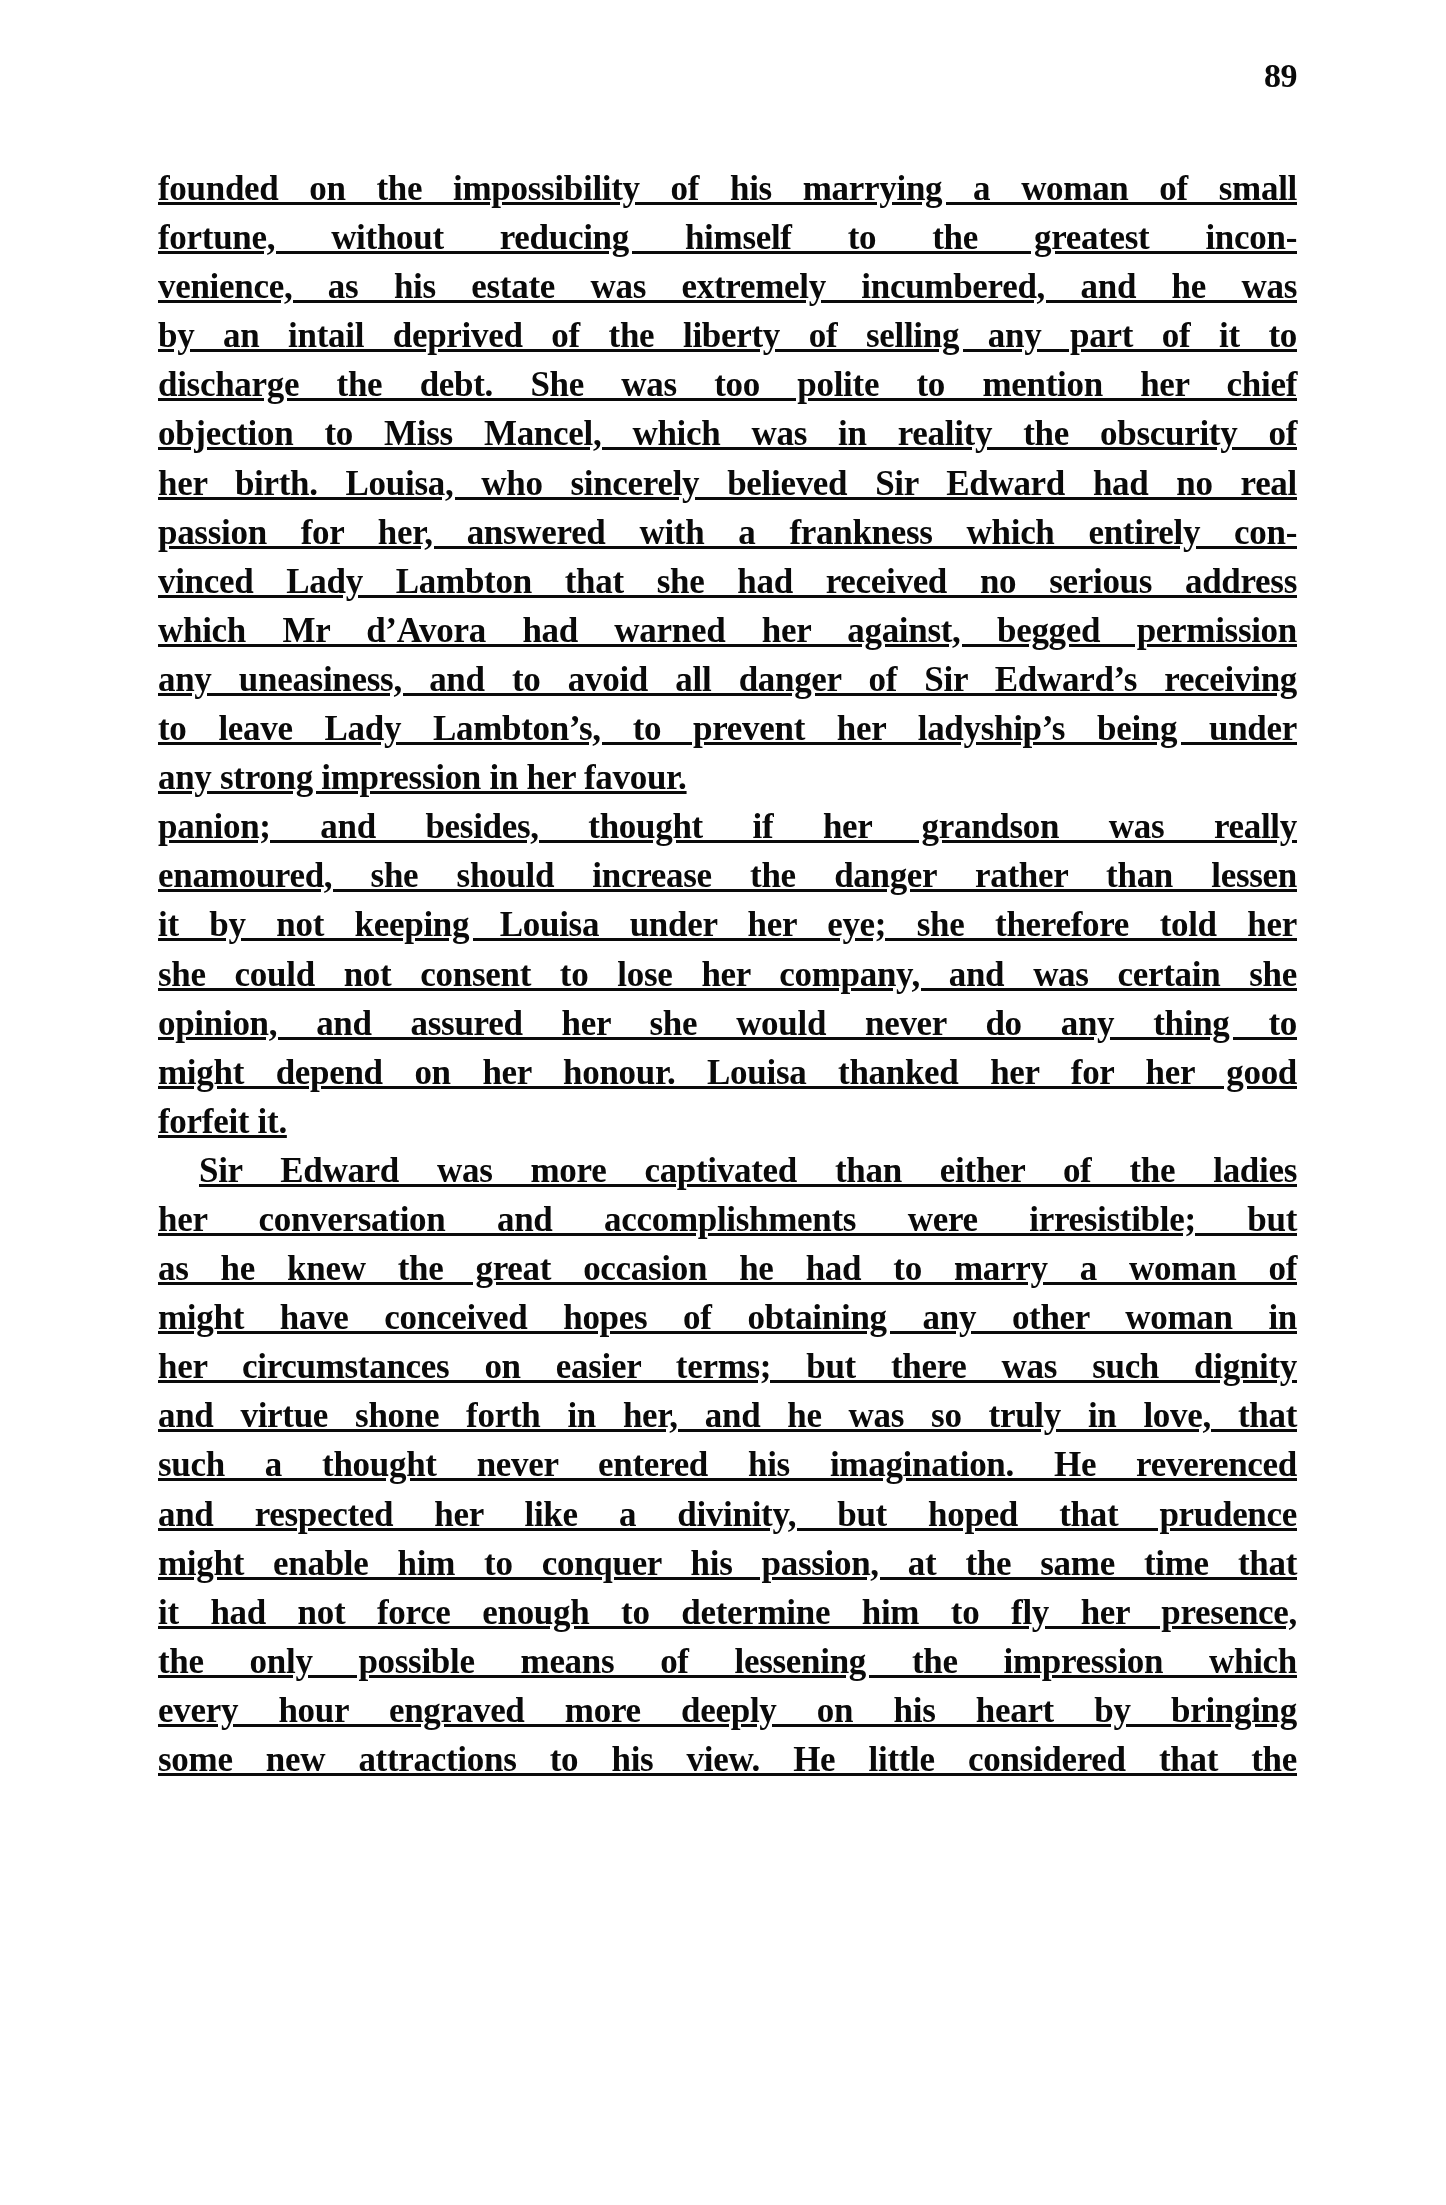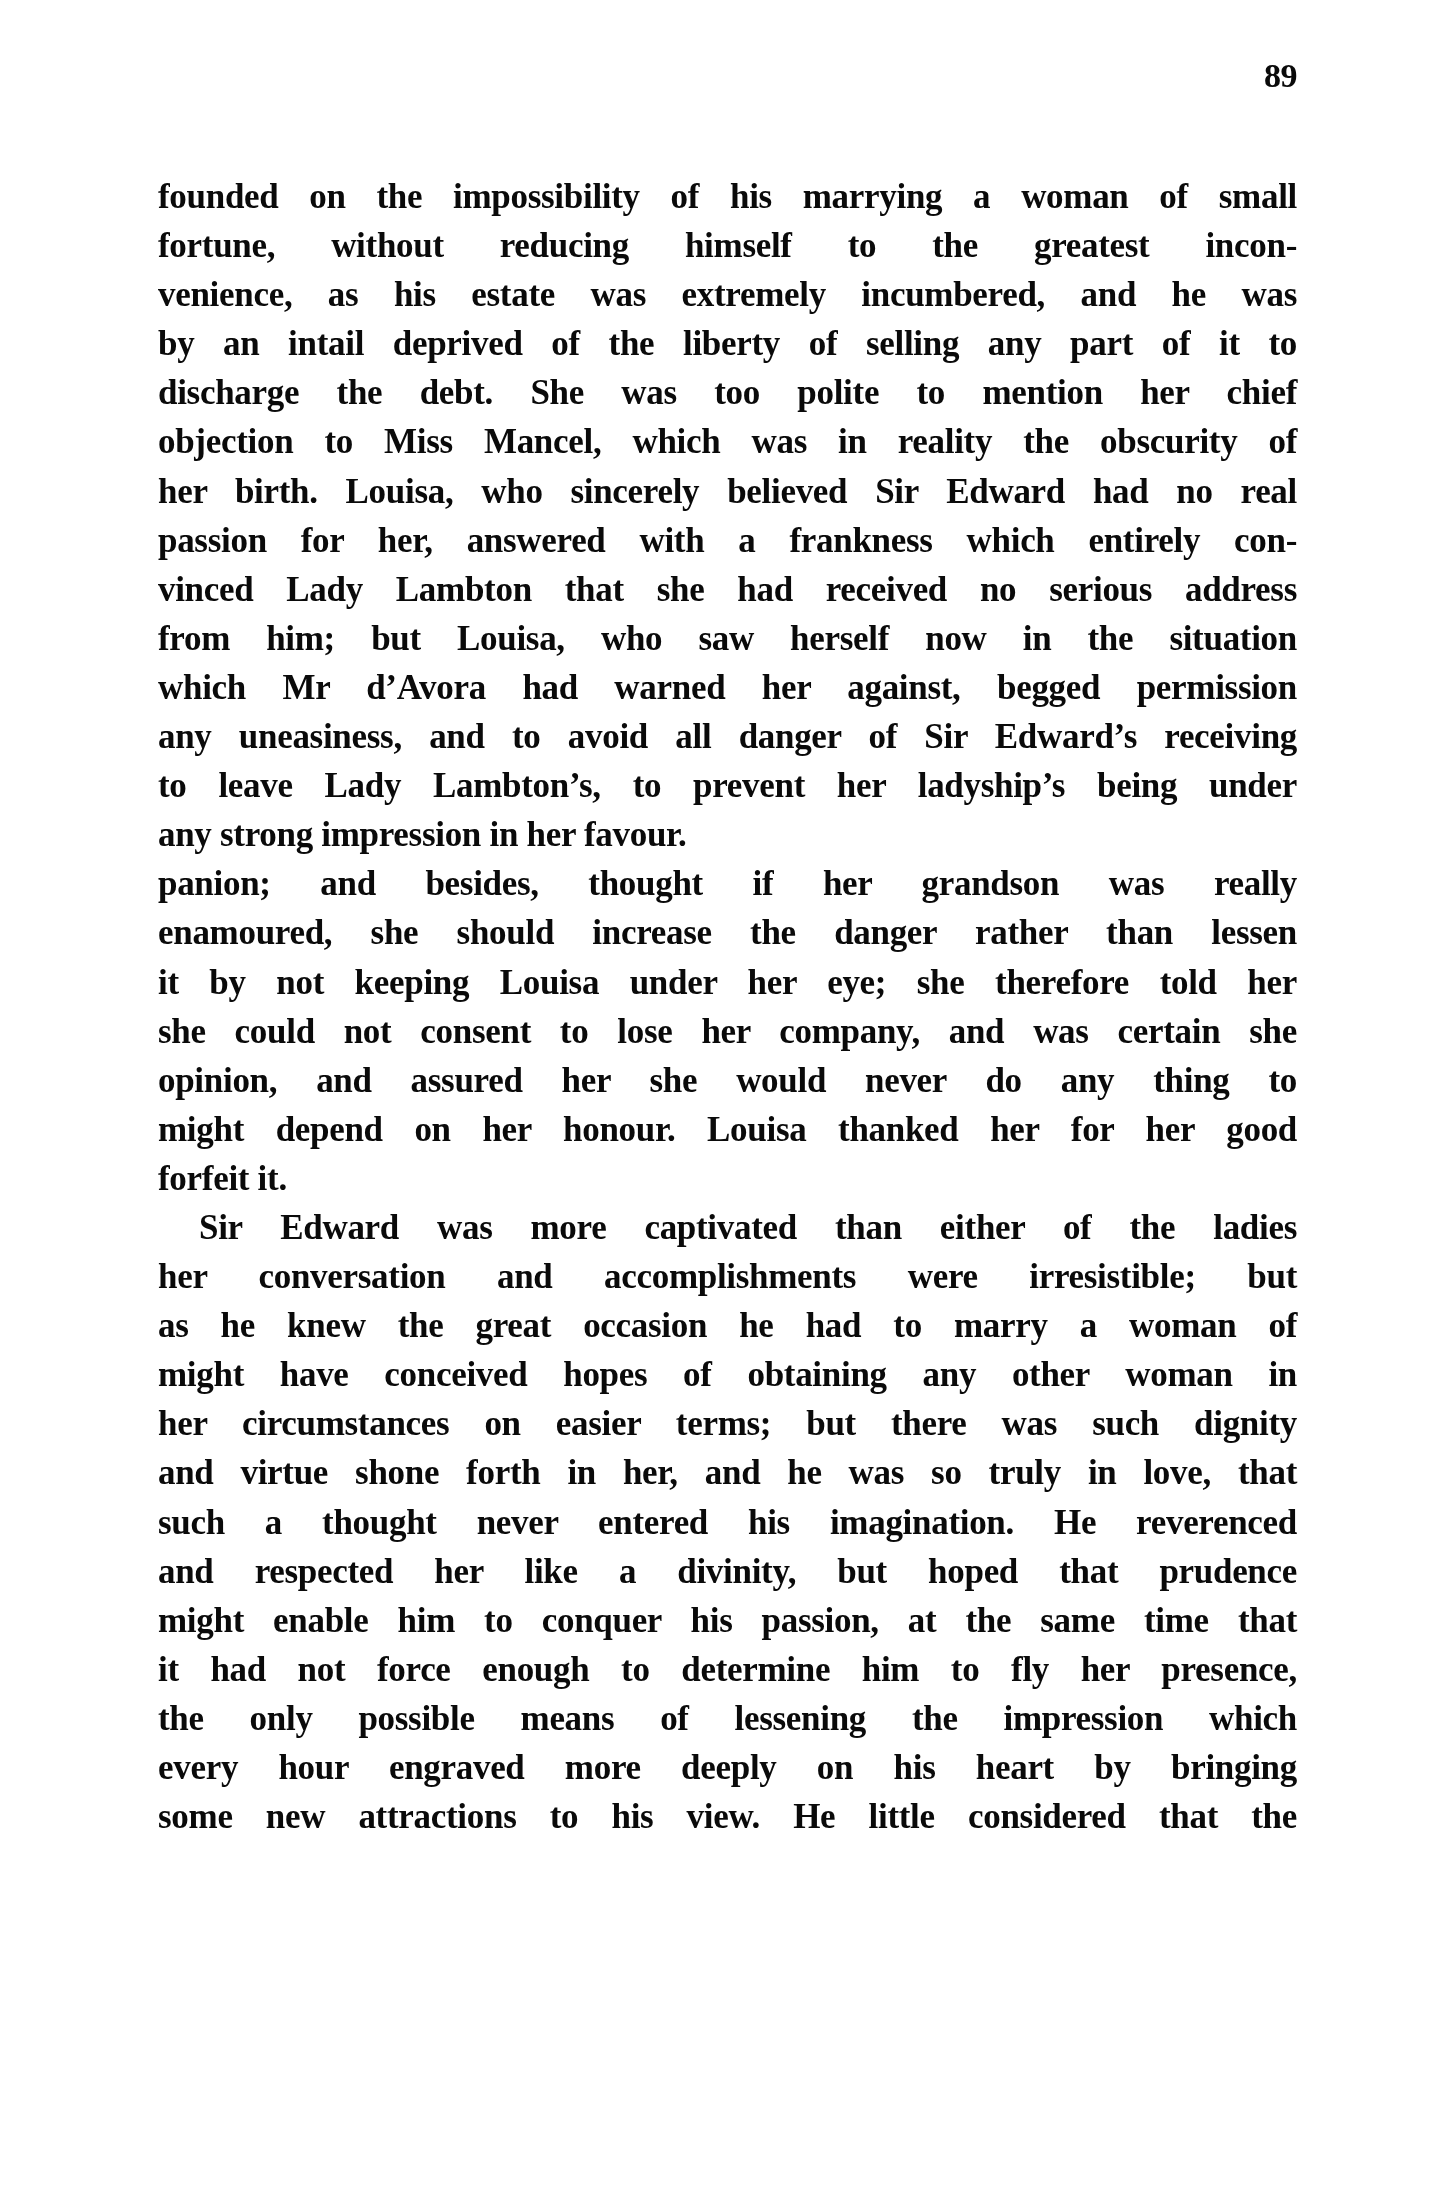--- a/index.html
+++ b/index.html
@@ -20,25 +20,26 @@
     top: 52px;
     right: 149px;
     font-size: 34px;
     font-weight: bold;
     line-height: 48px;
     letter-spacing: -0.5px;
   }
   .body-text {
     position: absolute;
     left: 158px;
-    top: 172px;
+    top: 164px;
     width: 1139px;
     font-size: 35px;
     font-weight: bold;
     letter-spacing: -0.3px;
+    text-decoration: underline;
   }
   .line {
     height: 49.1px;
     line-height: 49.1px;
     white-space: nowrap;
     text-align: justify;
     text-align-last: justify;
   }
   .line.end {
     text-align: center;
@@ -57,21 +58,20 @@
   <div>
     <div class="line">founded on the impossibility of his marrying a woman of small</div>
     <div class="line">fortune, without reducing himself to the greatest incon-</div>
     <div class="line">venience, as his estate was extremely incumbered, and he was</div>
     <div class="line">by an intail deprived of the liberty of selling any part of it to</div>
     <div class="line">discharge the debt. She was too polite to mention her chief</div>
     <div class="line">objection to Miss Mancel, which was in reality the obscurity of</div>
     <div class="line">her birth. Louisa, who sincerely believed Sir Edward had no real</div>
     <div class="line">passion for her, answered with a frankness which entirely con-</div>
     <div class="line">vinced Lady Lambton that she had received no serious address</div>
-    <div class="line">from him; but Louisa, who saw herself now in the situation</div>
     <div class="line">which Mr d’Avora had warned her against, begged permission</div>
     <div class="line">any uneasiness, and to avoid all danger of Sir Edward’s receiving</div>
     <div class="line">to leave Lady Lambton’s, to prevent her ladyship’s being under</div>
     <div class="line end">any strong impression in her favour.</div>
   </div>
   <div>
     <div class="line">panion; and besides, thought if her grandson was really</div>
     <div class="line">enamoured, she should increase the danger rather than lessen</div>
     <div class="line">it by not keeping Louisa under her eye; she therefore told her</div>
     <div class="line">she could not consent to lose her company, and was certain she</div>

